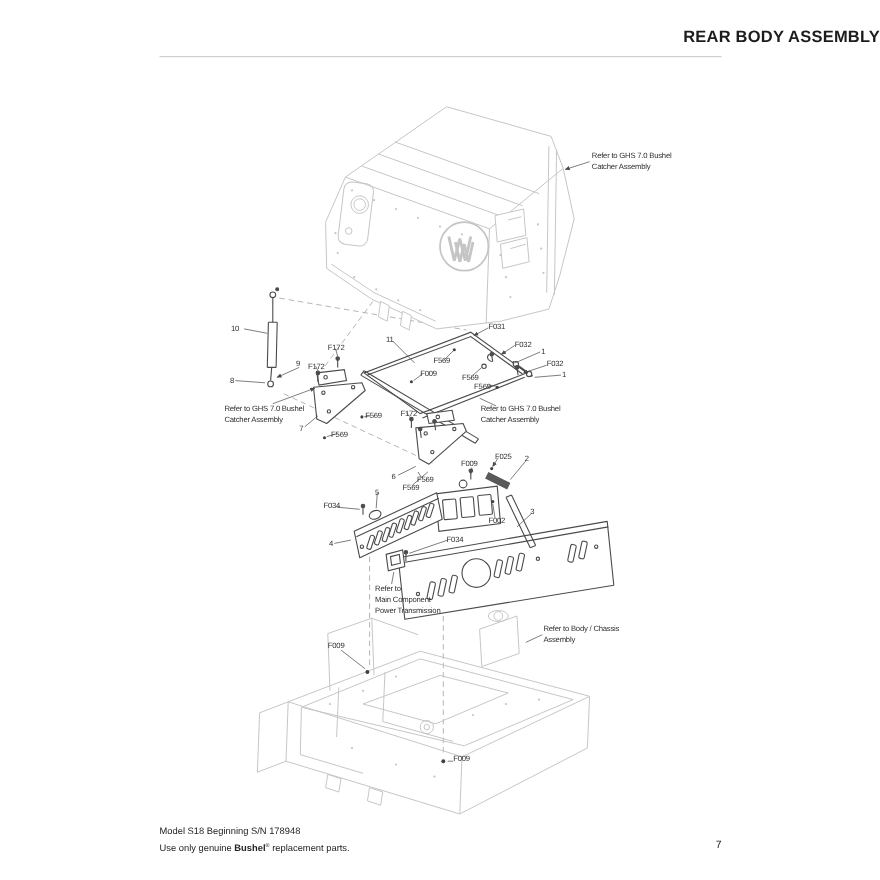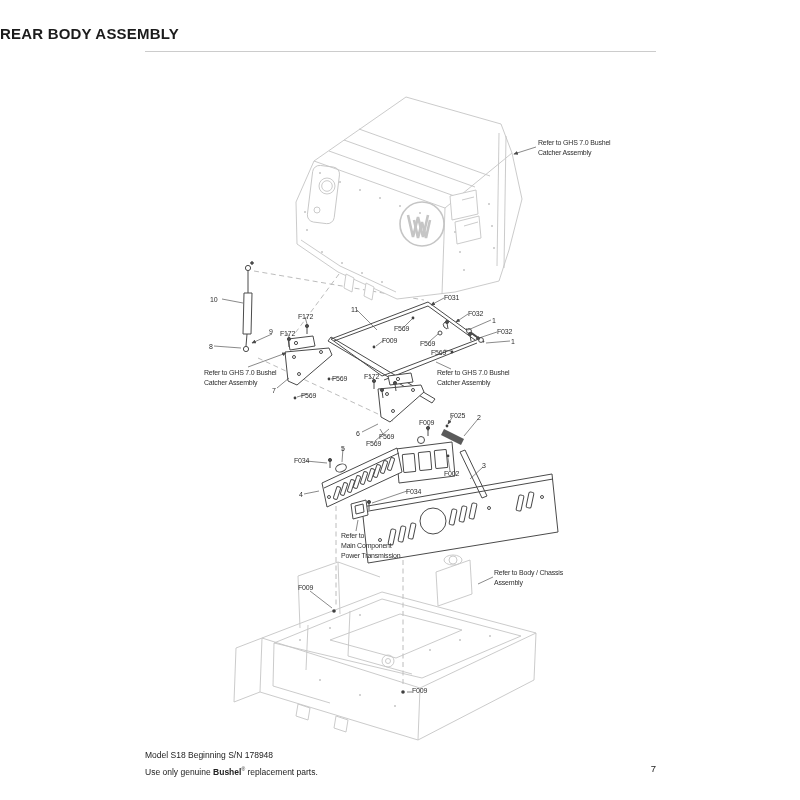--- a/index.html
+++ b/index.html
@@ -4,21 +4,21 @@
 <style>
   :root{
     --line-light:#c5c5c5;
     --line-dark:#4b4b4b;
     --label:#2e2e2e;
     --rule:#cccccc;
   }
   html,body{margin:0;padding:0;background:#fff;}
   .page{position:relative;width:800px;height:800px;background:#fff;overflow:hidden;
         font-family:"Liberation Sans",sans-serif;}
-  .title{position:absolute;top:25px;left:0;width:100%;text-align:left;
+  .title{position:absolute;top:25px;left:0;width:100%;text-align:right;
          font-size:15px;font-weight:bold;letter-spacing:.2px;color:#1c1c1c;}
   .rule{position:absolute;top:51px;left:145px;width:511px;height:1px;background:var(--rule);}
   svg{position:absolute;left:0;top:0;}
   .lt{stroke:var(--line-light);fill:none;stroke-width:.9;}
   .dk{stroke:var(--line-dark);fill:none;stroke-width:1;}
   .dash{stroke:#ababab;fill:none;stroke-width:.8;stroke-dasharray:5 3.5;}
   .ldr{stroke:#4a4a4a;fill:none;stroke-width:.65;}
   .boltdot{fill:#3f3f3f;stroke:none;}
   .callout{position:absolute;font-size:7px;letter-spacing:-.2px;line-height:10px;
            color:var(--label);white-space:nowrap;}

